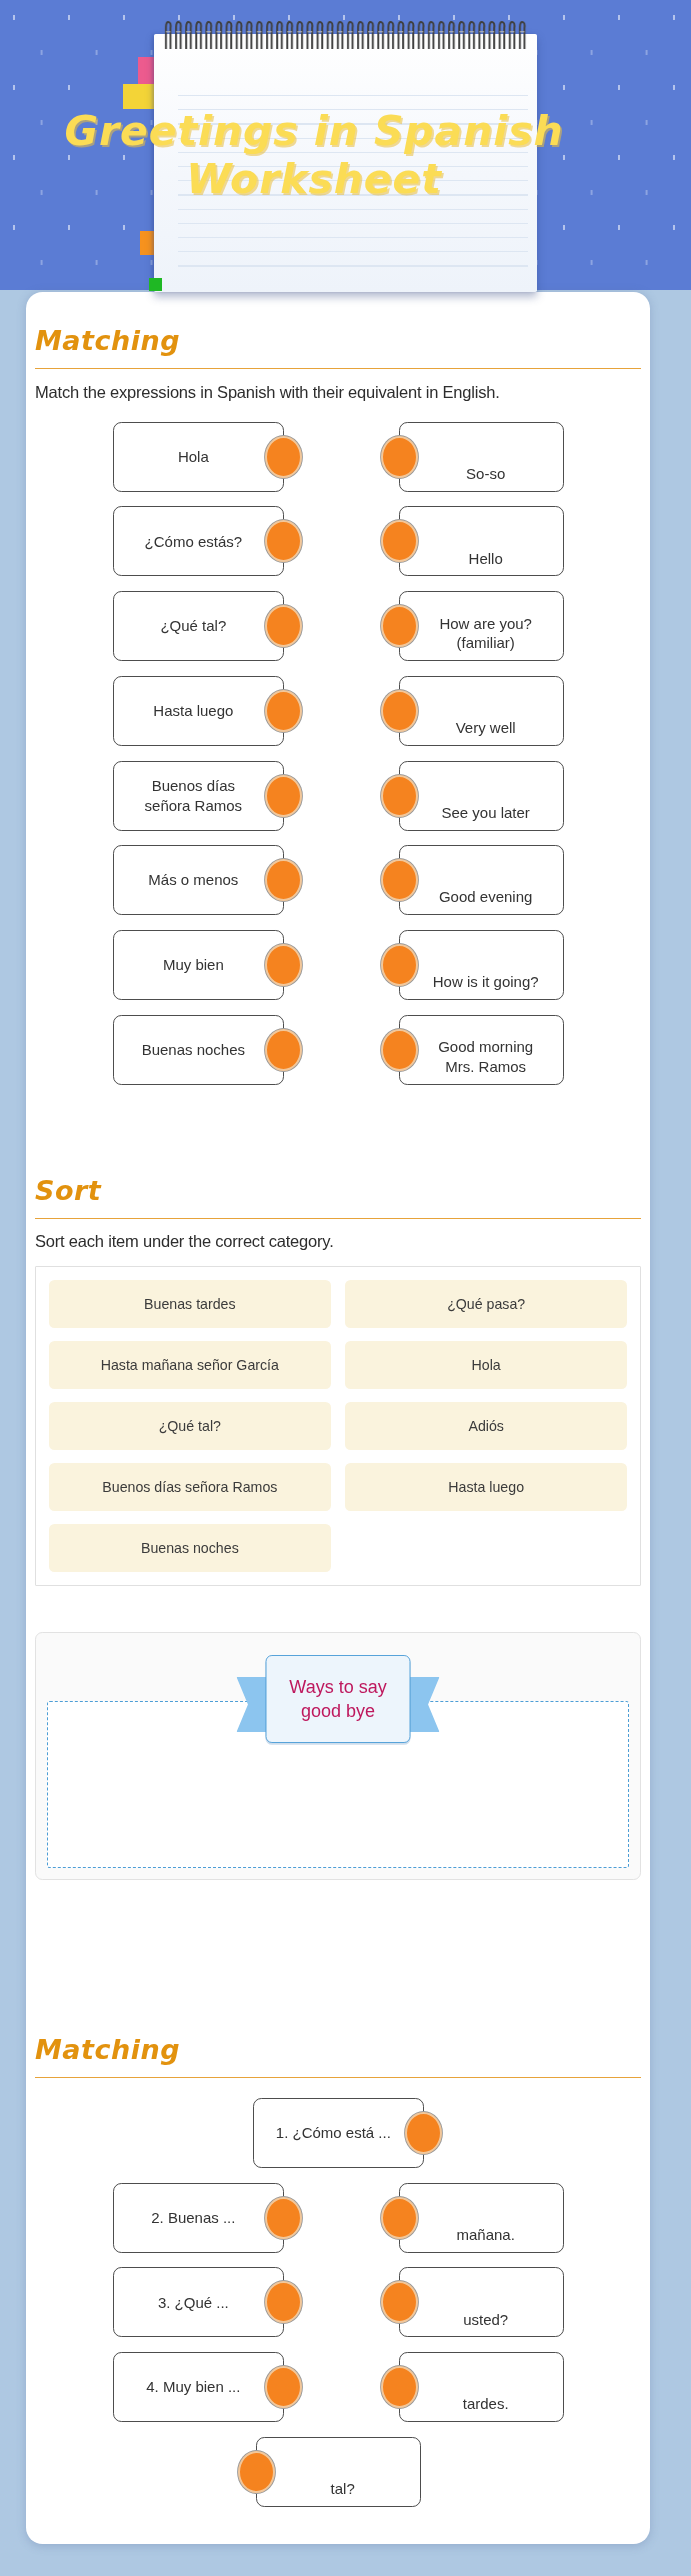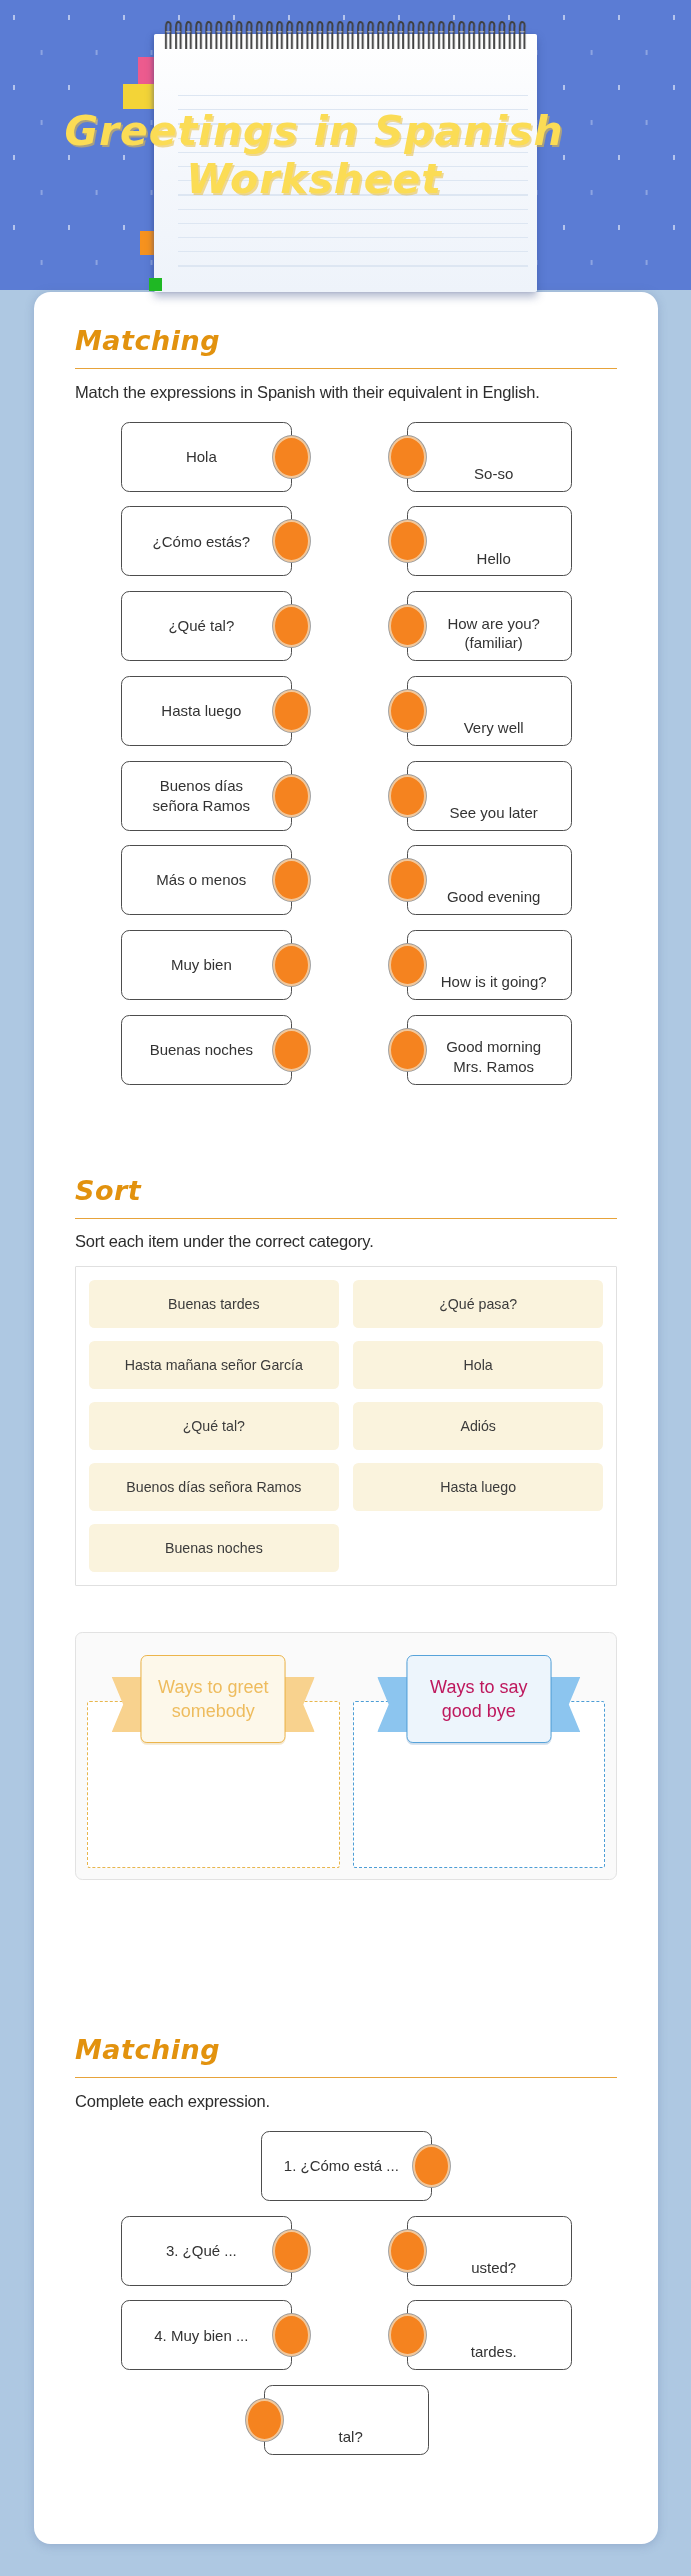--- a/index.html
+++ b/index.html
@@ -37,23 +37,23 @@
   .tab-green{left:149px;top:278px;width:13px;height:13px;background:#1fb824;z-index:3;}
   .nb-title{
     position:absolute;left:0;top:108px;width:628px;z-index:4;
     text-align:center;font-family:"DejaVu Sans", sans-serif;
     font-weight:bold;font-style:italic;font-size:41px;line-height:1.16;
     color:#fbdc55;letter-spacing:0.9px;
     text-shadow:1.8px 1.8px 0 rgba(234,190,60,.55);
   }
   
   .card{
-    position:absolute;left:34px;top:292px;width:624px;height:2252px;
+    position:absolute;left:26px;top:292px;width:624px;height:2252px;
     background:#ffffff;border-radius:16.5px;box-sizing:border-box;
-    padding:0 41px;box-shadow:0 1.8px 9.2px rgba(80,100,150,.28);
+    padding:0 9px;box-shadow:0 1.8px 9.2px rgba(80,100,150,.28);
   }
   .sec-heading{
     margin:0;padding-top:33px;
     font-family:"DejaVu Sans", sans-serif;font-weight:bold;font-style:italic;
     font-size:27px;color:#e2920e;letter-spacing:0.5px;
   }
   .sec-rule{border:none;border-top:1.8px solid #e7a33a;margin:12px 0 0 0;}
   .sec-instruction{margin:13.8px 0 0 0;font-size:16.5px;color:#2d2d2d;letter-spacing:-0.2px;}
   
   .mlist{margin-top:20px;display:flex;flex-direction:column;gap:14.7px;}
@@ -239,52 +239,53 @@
     <div class="chip">Hola</div>
     <div class="chip">¿Qué tal?</div>
     <div class="chip">Adiós</div>
     <div class="chip">Buenos días señora Ramos</div>
     <div class="chip">Hasta luego</div>
     <div class="chip">Buenas noches</div>
   </div>
 
   <div class="cats">
     <div class="cat">
-      <div class="zone zone-amber"></div>
-      <div class="ribbon">
-        <span class="tailpiece tail-l tail-amber"></span>
-        <span class="tailpiece tail-r tail-amber"></span>
-        <div class="ribbon-box ribbon-amber">Ways to greet somebody</div>
-      </div>
-    </div>
-    <div class="cat">
       <div class="zone zone-blue"></div>
       <div class="ribbon">
         <span class="tailpiece tail-l tail-blue"></span>
         <span class="tailpiece tail-r tail-blue"></span>
         <div class="ribbon-box ribbon-blue">Ways to say good bye</div>
       </div>
     </div>
   </div>
 
   <div class="gap-xl"></div>
 
   <h2 class="sec-heading" style="padding-top:0;">Matching</h2>
   <hr class="sec-rule">
-  <p class="sec-instruction">Complete each expression.</p>
 
   <div class="mlist">
     <div class="mrow">
       <div class="mbox mleft">
           <span>1. ¿Cómo está ...</span>
           <span class="knob knob-r"></span>
         </div>
     </div>
     <div class="mrow">
       <div class="mbox mleft">
+          <span>2. Buenas ...</span>
+          <span class="knob knob-r"></span>
+        </div>
+      <div class="mbox mright">
+          <span class="knob knob-l"></span>
+          <span>mañana.</span>
+        </div>
+    </div>
+    <div class="mrow">
+      <div class="mbox mleft">
           <span>3. ¿Qué ...</span>
           <span class="knob knob-r"></span>
         </div>
       <div class="mbox mright">
           <span class="knob knob-l"></span>
           <span>usted?</span>
         </div>
     </div>
     <div class="mrow">
       <div class="mbox mleft">

